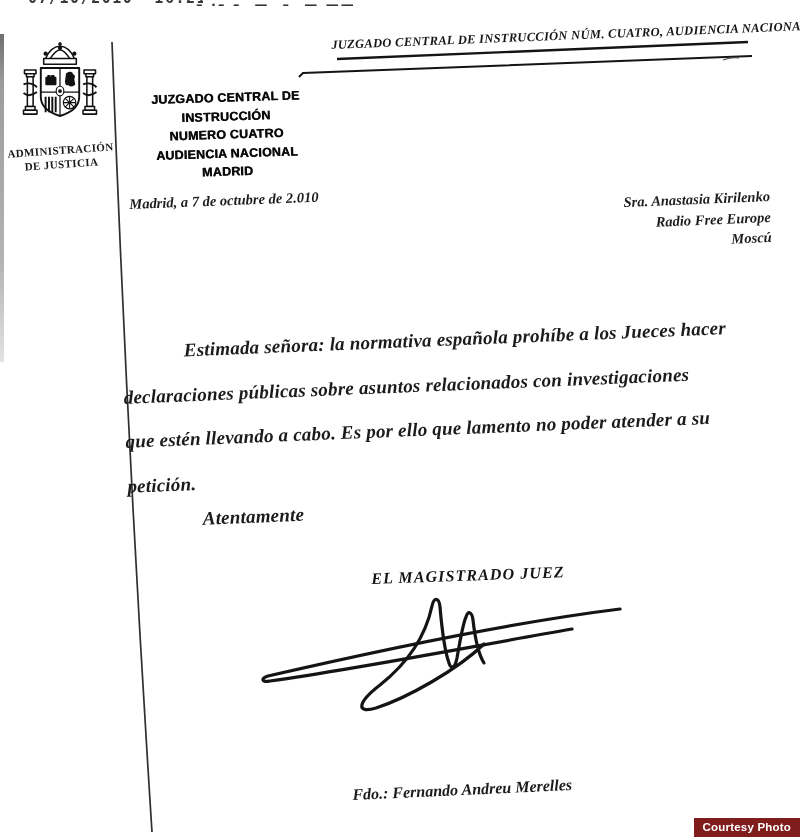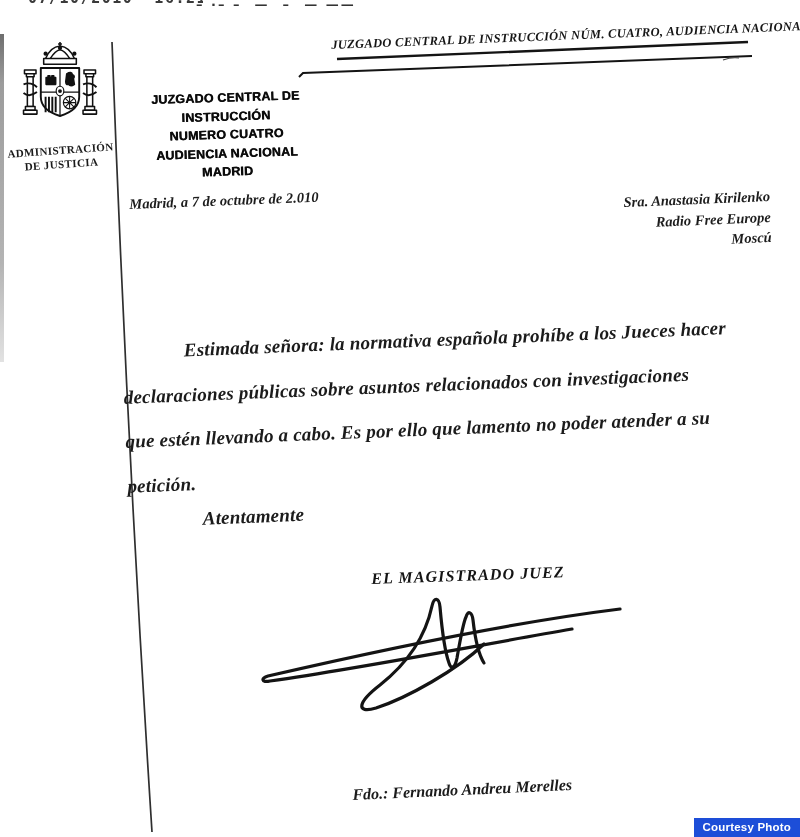--- a/index.html
+++ b/index.html
@@ -47,21 +47,21 @@
     letter-spacing:0.2px;color:#1b1b1b;white-space:nowrap;}
   .body-text .indent1{padding-left:62px;}
   .body-text .closing{padding-left:74px;margin-top:-9px;}
   .signer-title{left:371px;top:570px;transform:rotate(-2deg);transform-origin:0 0;
     font-style:italic;font-weight:600;font-size:16px;letter-spacing:1.1px;
     color:#141414;white-space:nowrap;}
   .signature{left:252px;top:592px;}
   .fdo{left:352px;top:786px;transform:rotate(-2.6deg);transform-origin:0 0;
     font-style:italic;font-weight:600;font-size:16px;color:#1b1b1b;white-space:nowrap;}
   
-  .badge{right:0;bottom:0;background:#1d4ed8;color:#fff;
+  .badge{right:0;bottom:0;background:#7f1d1d;color:#fff;
     font-family:"Liberation Sans","DejaVu Sans",sans-serif;font-weight:bold;
     font-size:11.5px;padding:3px 9px 4px 9px;letter-spacing:0.2px;}
 </style>
 </head>
 <body>
 
 <div class="page">
 
   <div class="abs edge-strip"></div>
   <div class="abs fax-row">

